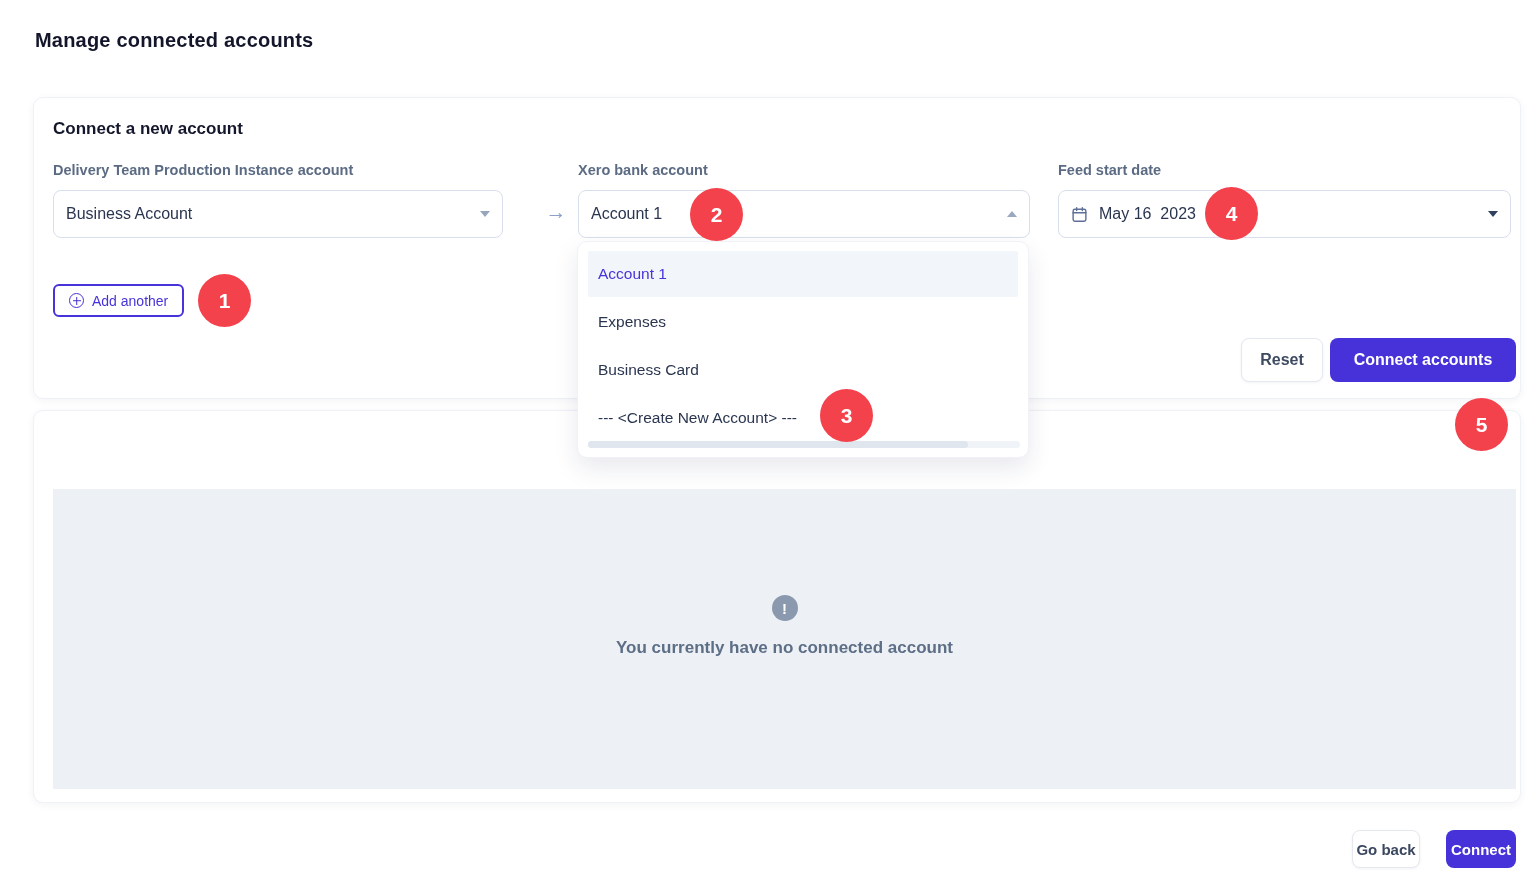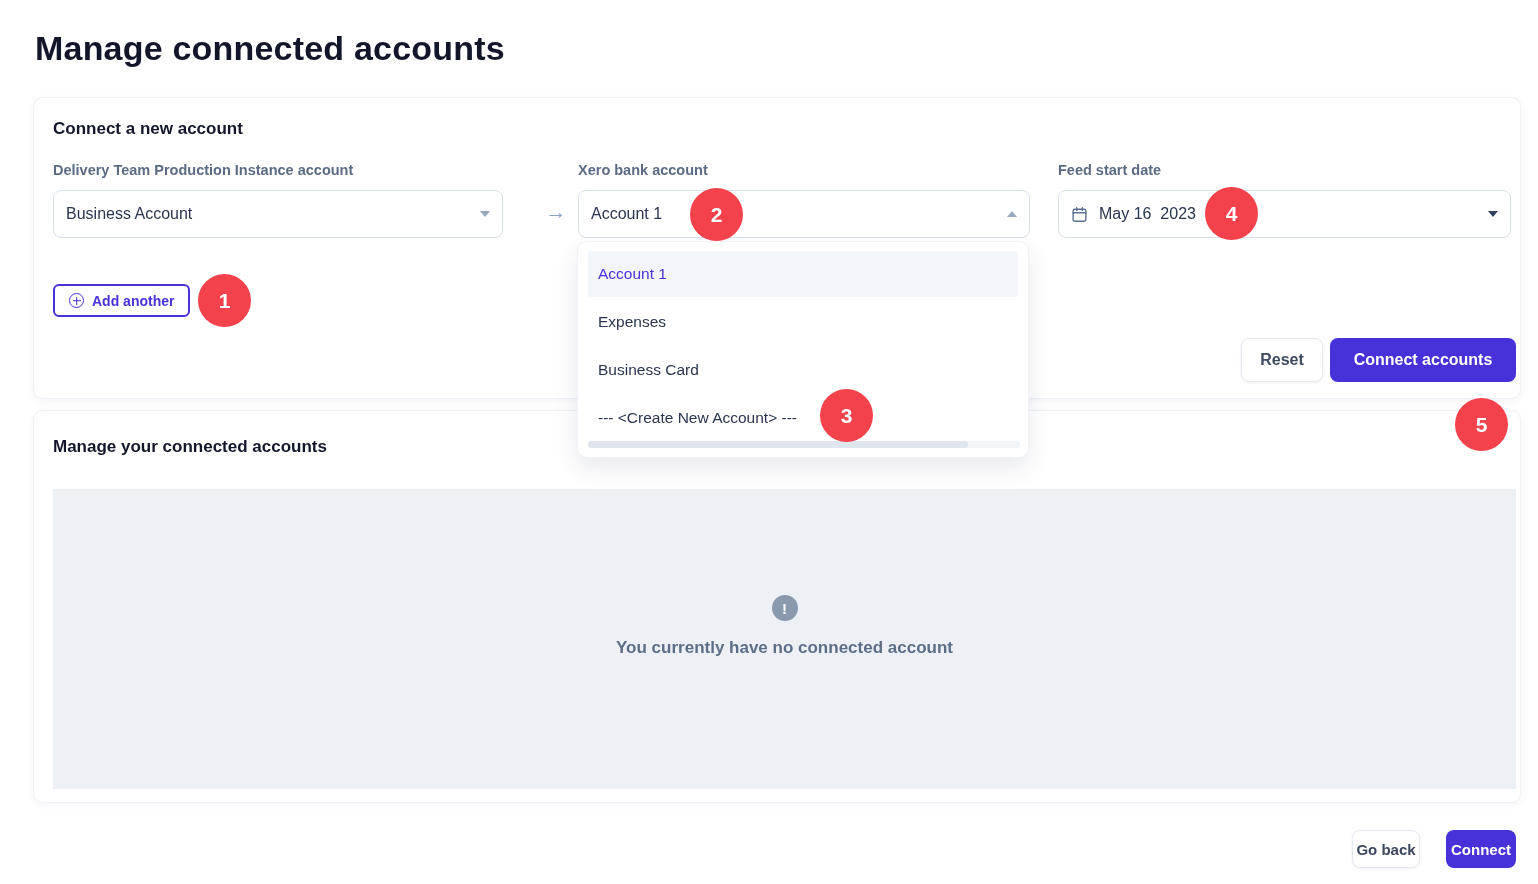--- a/index.html
+++ b/index.html
@@ -5,21 +5,21 @@
   * { margin: 0; padding: 0; box-sizing: border-box; }
   html, body { width: 1538px; height: 884px; background: #ffffff; }
   body {
     font-family: "Liberation Sans", "DejaVu Sans", sans-serif;
     position: relative;
     overflow: hidden;
     color: #2a3550;
   }
   .page-title {
     position: absolute; left: 35px; top: 29px;
-    font-size: 34px; font-weight: 800; color: #13152a; letter-spacing: .2px;
+    font-size: 20px; font-weight: 800; color: #13152a; letter-spacing: .2px;
   }
   .card {
     position: absolute; left: 33px; width: 1488px;
     background: #ffffff; border: 1px solid #eef1f6; border-radius: 10px;
     box-shadow: 0 2px 8px rgba(25,35,70,0.05);
   }
   .card1 { top: 97px; height: 302px; }
   .card2 { top: 410px; height: 393px; }
   .card-heading {
     position: absolute; left: 19px;
@@ -45,21 +45,21 @@
   .caret-dark { border-top-color: #31405e; }
   .map-arrow {
     position: absolute; left: 500px; top: 102px; width: 44px;
     text-align: center; font-size: 21px; color: #8ba2c6; font-weight: 400;
   }
   .btn { border: none; cursor: pointer; font-family: inherit; }
   .btn-add {
     position: absolute; left: 19px; top: 186px; height: 33px;
     display: inline-flex; align-items: center; gap: 8px; padding: 0 14px;
     background: #fff; border: 2px solid #4733d9; border-radius: 6px;
-    color: #4733d9; font-size: 14px; font-weight: 700;
+    color: #4733d9; font-size: 14px; font-weight: 400;
   }
   .btn-reset {
     position: absolute; left: 1207px; top: 240px; width: 82px; height: 44px;
     background: #fff; border: 1px solid #e4e8ef; border-radius: 8px;
     box-shadow: 0 1px 3px rgba(25,35,70,0.06);
     color: #3d4a61; font-size: 16px; font-weight: 800;
   }
   .btn-primary {
     background: #4632d8; border-radius: 8px; color: #fff; font-weight: 800;
   }
@@ -181,21 +181,20 @@
   <div class="dd-option selected" style="top:9px">Account 1</div>
   <div class="dd-option" style="top:57px">Expenses</div>
   <div class="dd-option" style="top:105px">Business Card</div>
   <div class="dd-option" style="top:153px">--- &lt;Create New Account&gt; ---</div>
   <div class="dd-scroll-track">
     <div class="dd-scroll-thumb"></div>
   </div>
 </div>
 
 <section class="card card2">
-  <h2 class="card-heading" style="top:26px">Manage your connected accounts</h2>
   <div class="empty-area">
     <div class="alert-circle">!</div>
     <div class="empty-text">You currently have no connected account</div>
   </div>
 </section>
 
 <button class="btn btn-goback">Go back</button>
 <button class="btn btn-primary btn-finish">Connect</button>
 
 <div class="badge badge1">1</div>

